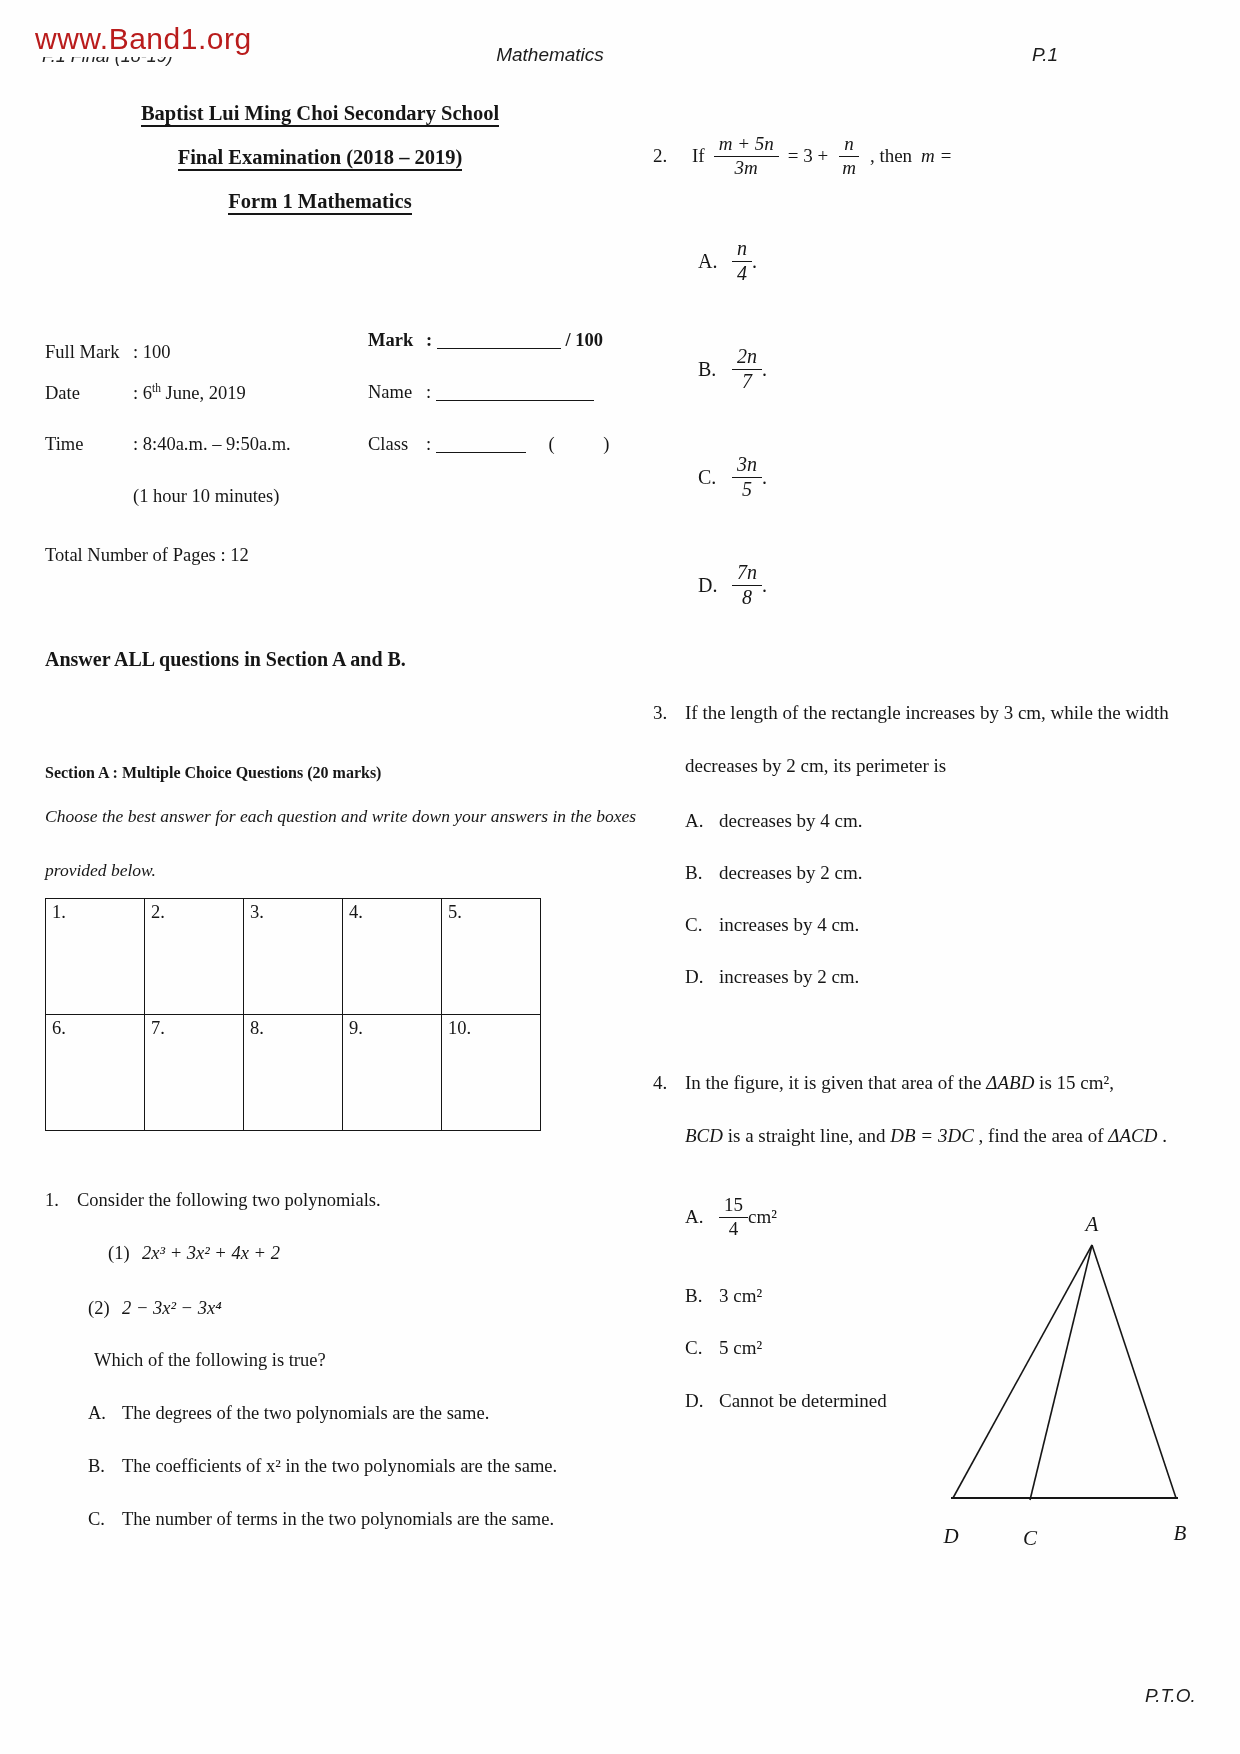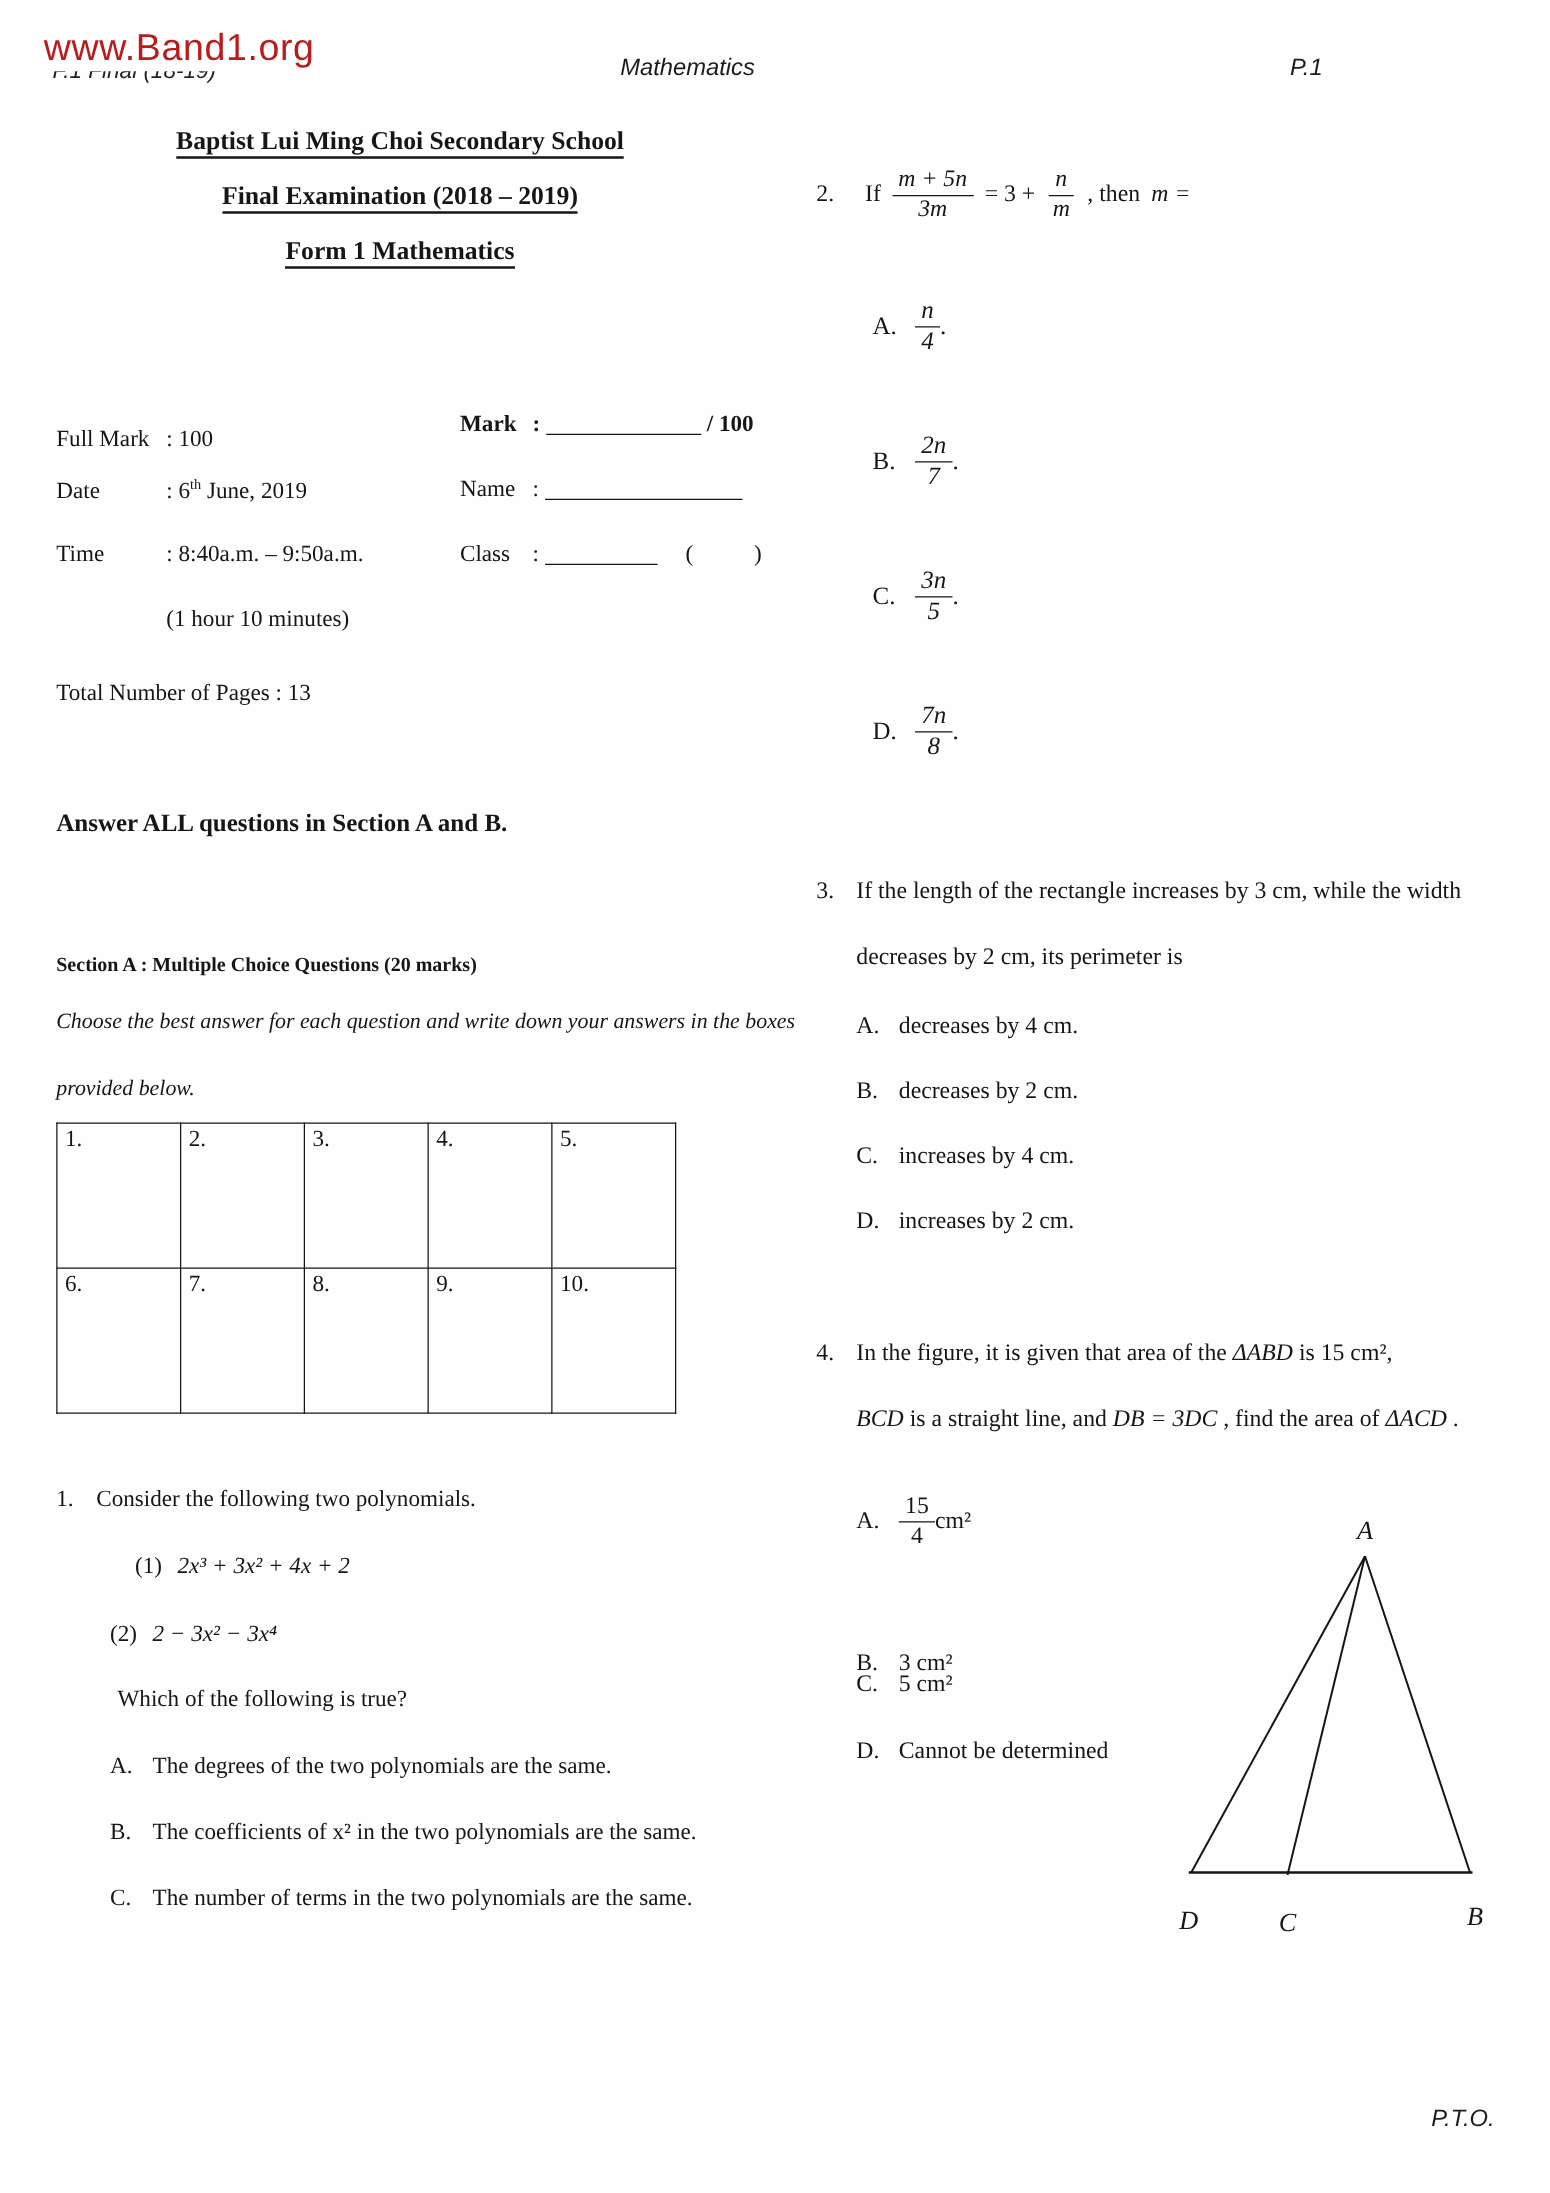--- a/index.html
+++ b/index.html
@@ -58,21 +58,21 @@
   <div class="abs" style="left:45px;top:382px;">
     <span class="ilabel">Date</span><span>: </span><span>6</span><sup>th</sup><span> June, 2019</span>
   </div>
   <div class="abs" style="left:45px;top:434px;">
     <span class="ilabel">Time</span><span>: 8:40a.m. – 9:50a.m.</span>
   </div>
   <div class="abs" style="left:133px;top:486px;">
     <span>(1 hour 10 minutes)</span>
   </div>
   <div class="abs" style="left:45px;top:545px;">
-    <span>Total Number of Pages : 13</span>
+    <span>Total Number of Pages : 12</span>
   </div>
 
   <div class="abs b" style="left:368px;top:330px;">
     <span class="rlabel">Mark</span><span>:</span>
     <span class="blank" style="width:124px;"></span>
     <span>/ 100</span>
   </div>
   <div class="abs" style="left:368px;top:382px;">
     <span class="rlabel">Name</span><span>:</span>
     <span class="blank" style="width:158px;"></span>
@@ -202,21 +202,21 @@
     <span class="math">BCD</span><span> is a straight line, and </span><span class="math">DB = 3DC</span><span> , find the area of </span><span class="math">ΔACD</span><span> .</span>
   </div>
   <div class="abs optfrac" style="left:685px;top:1182px;height:70px;font-size:19px;">
     <span class="opt-label">A.</span>
     <span class="frac up">
       <span class="fnum">15</span>
       <span class="fden">4</span>
     </span>
     <span>cm²</span>
   </div>
-  <div class="abs rcol" style="left:685px;top:1285px;margin-top:35px;">
+  <div class="abs rcol" style="left:685px;top:1285px;">
     <span class="opt-label">B.</span><span>3 cm²</span>
   </div>
   <div class="abs rcol" style="left:685px;top:1337px;">
     <span class="opt-label">C.</span><span>5 cm²</span>
   </div>
   <div class="abs rcol" style="left:685px;top:1390px;">
     <span class="opt-label">D.</span><span>Cannot be determined</span>
   </div>
 
   <div class="abs" style="left:920px;top:1195px;">

